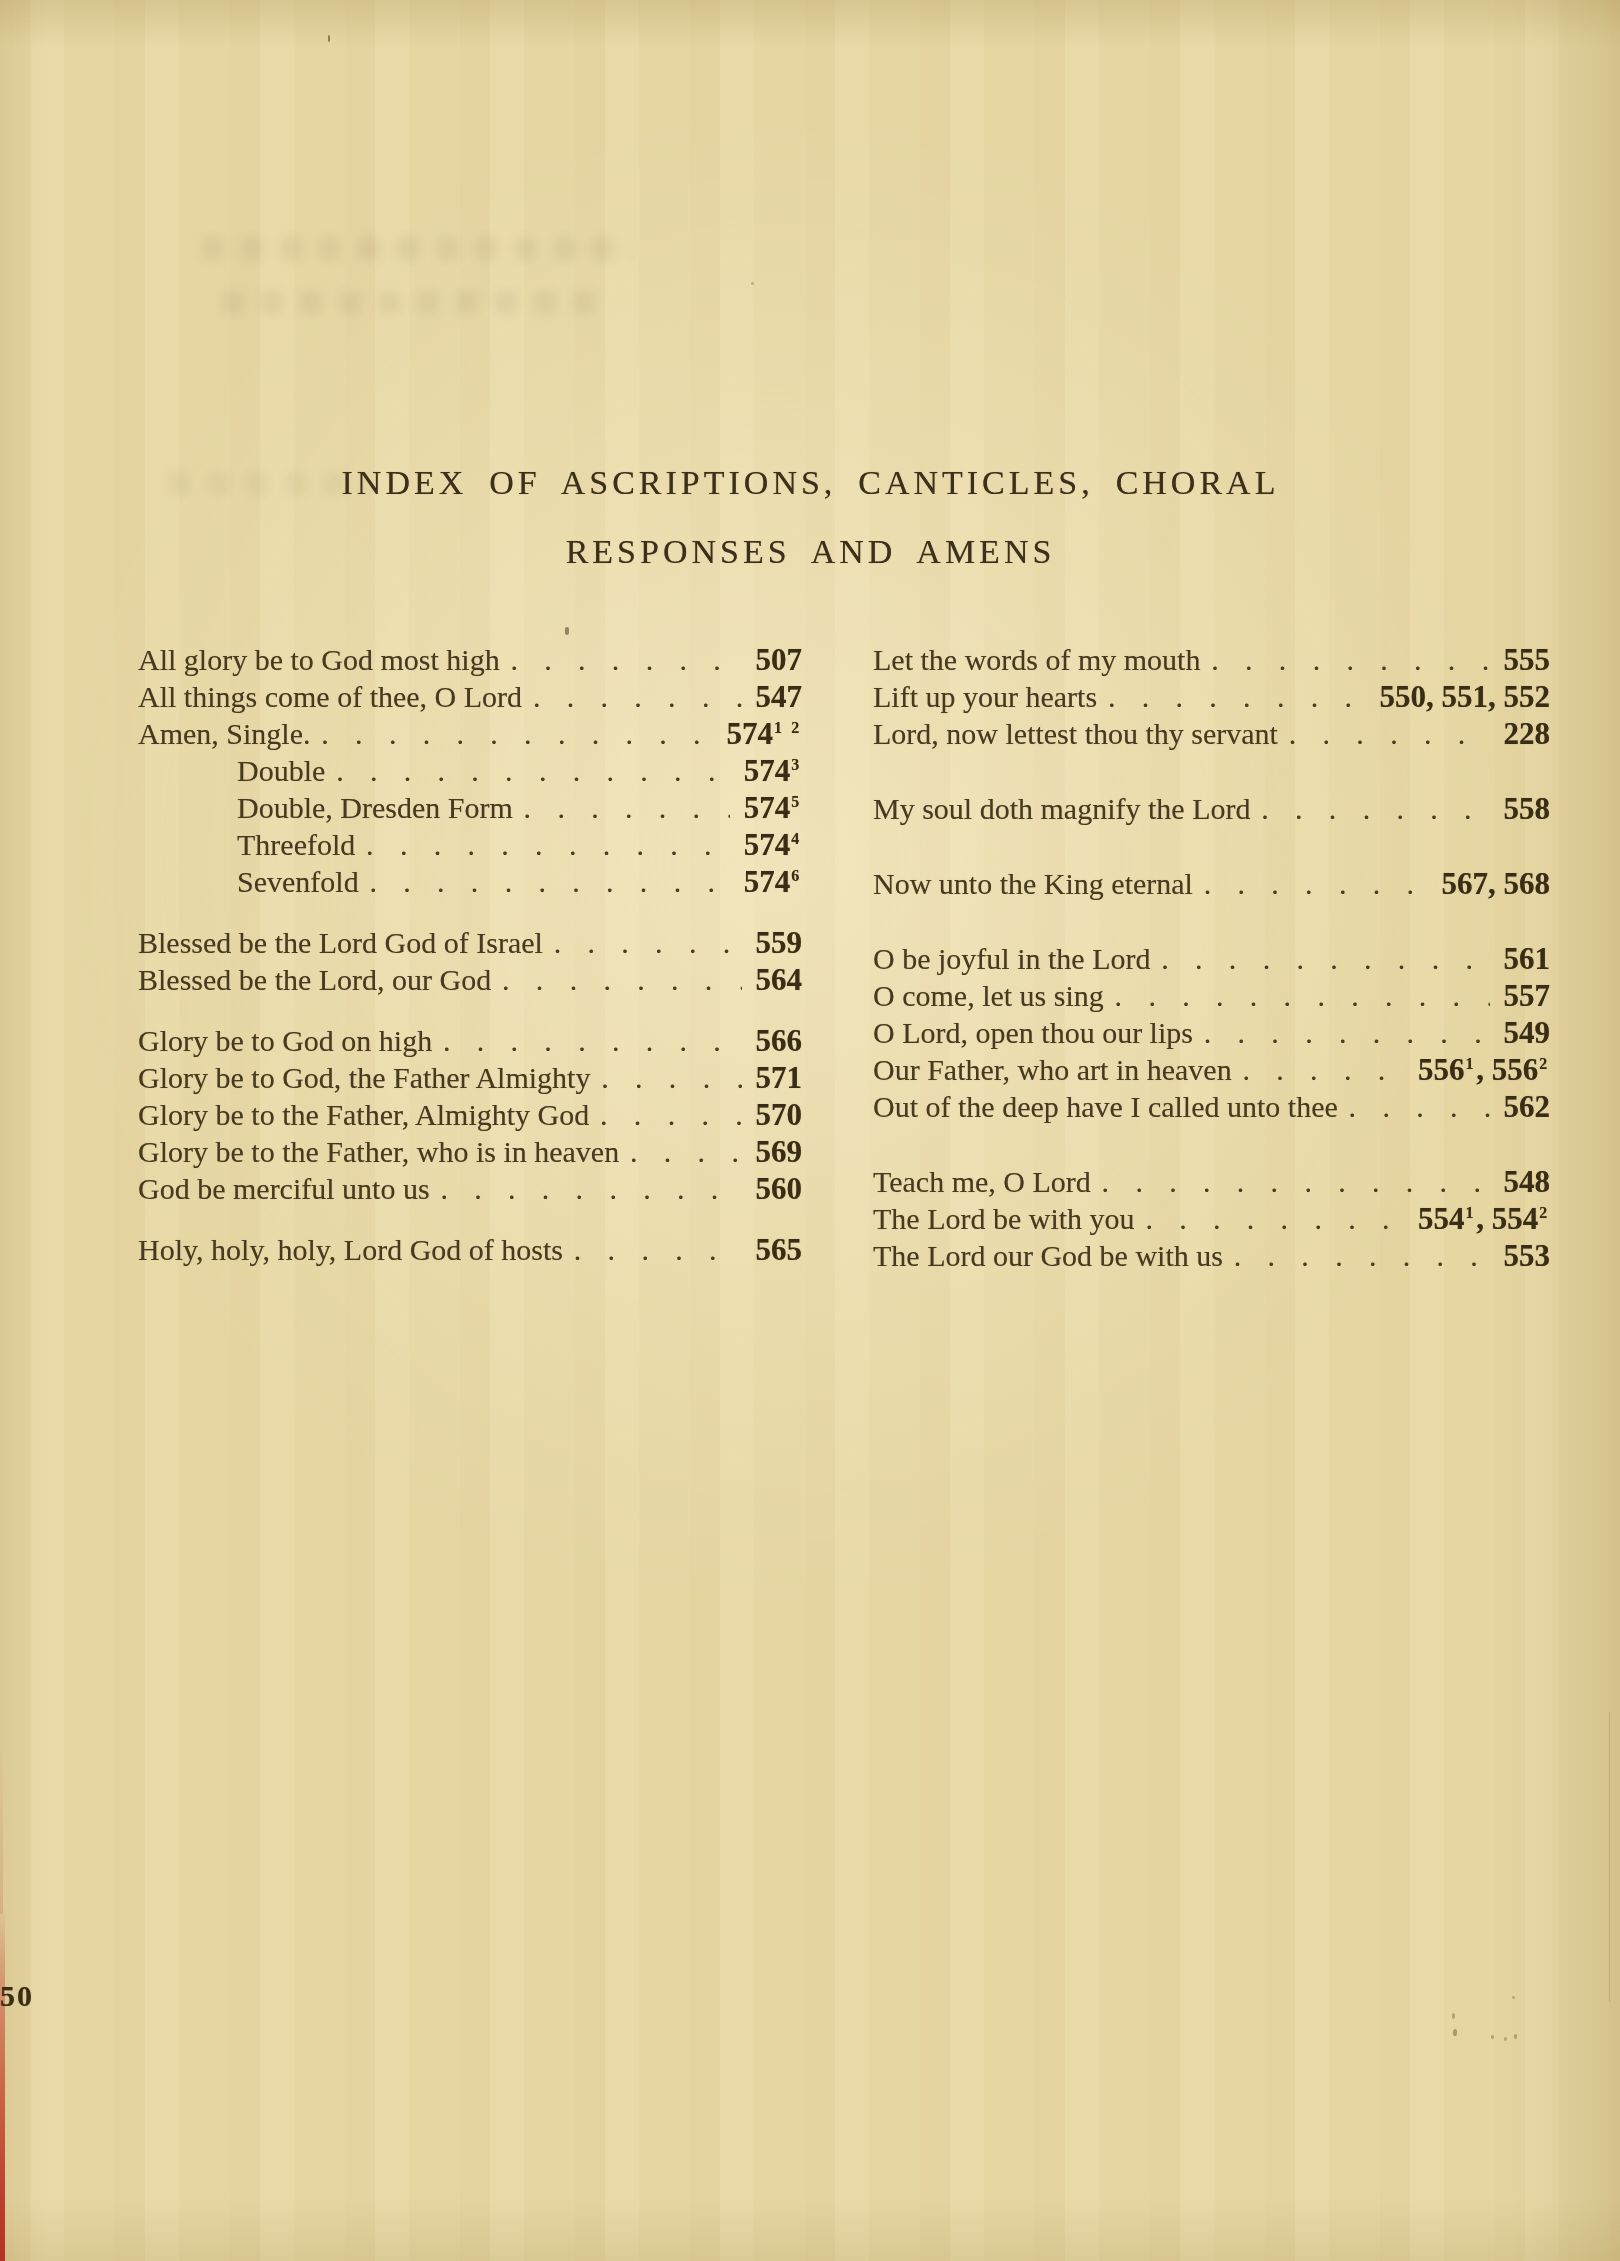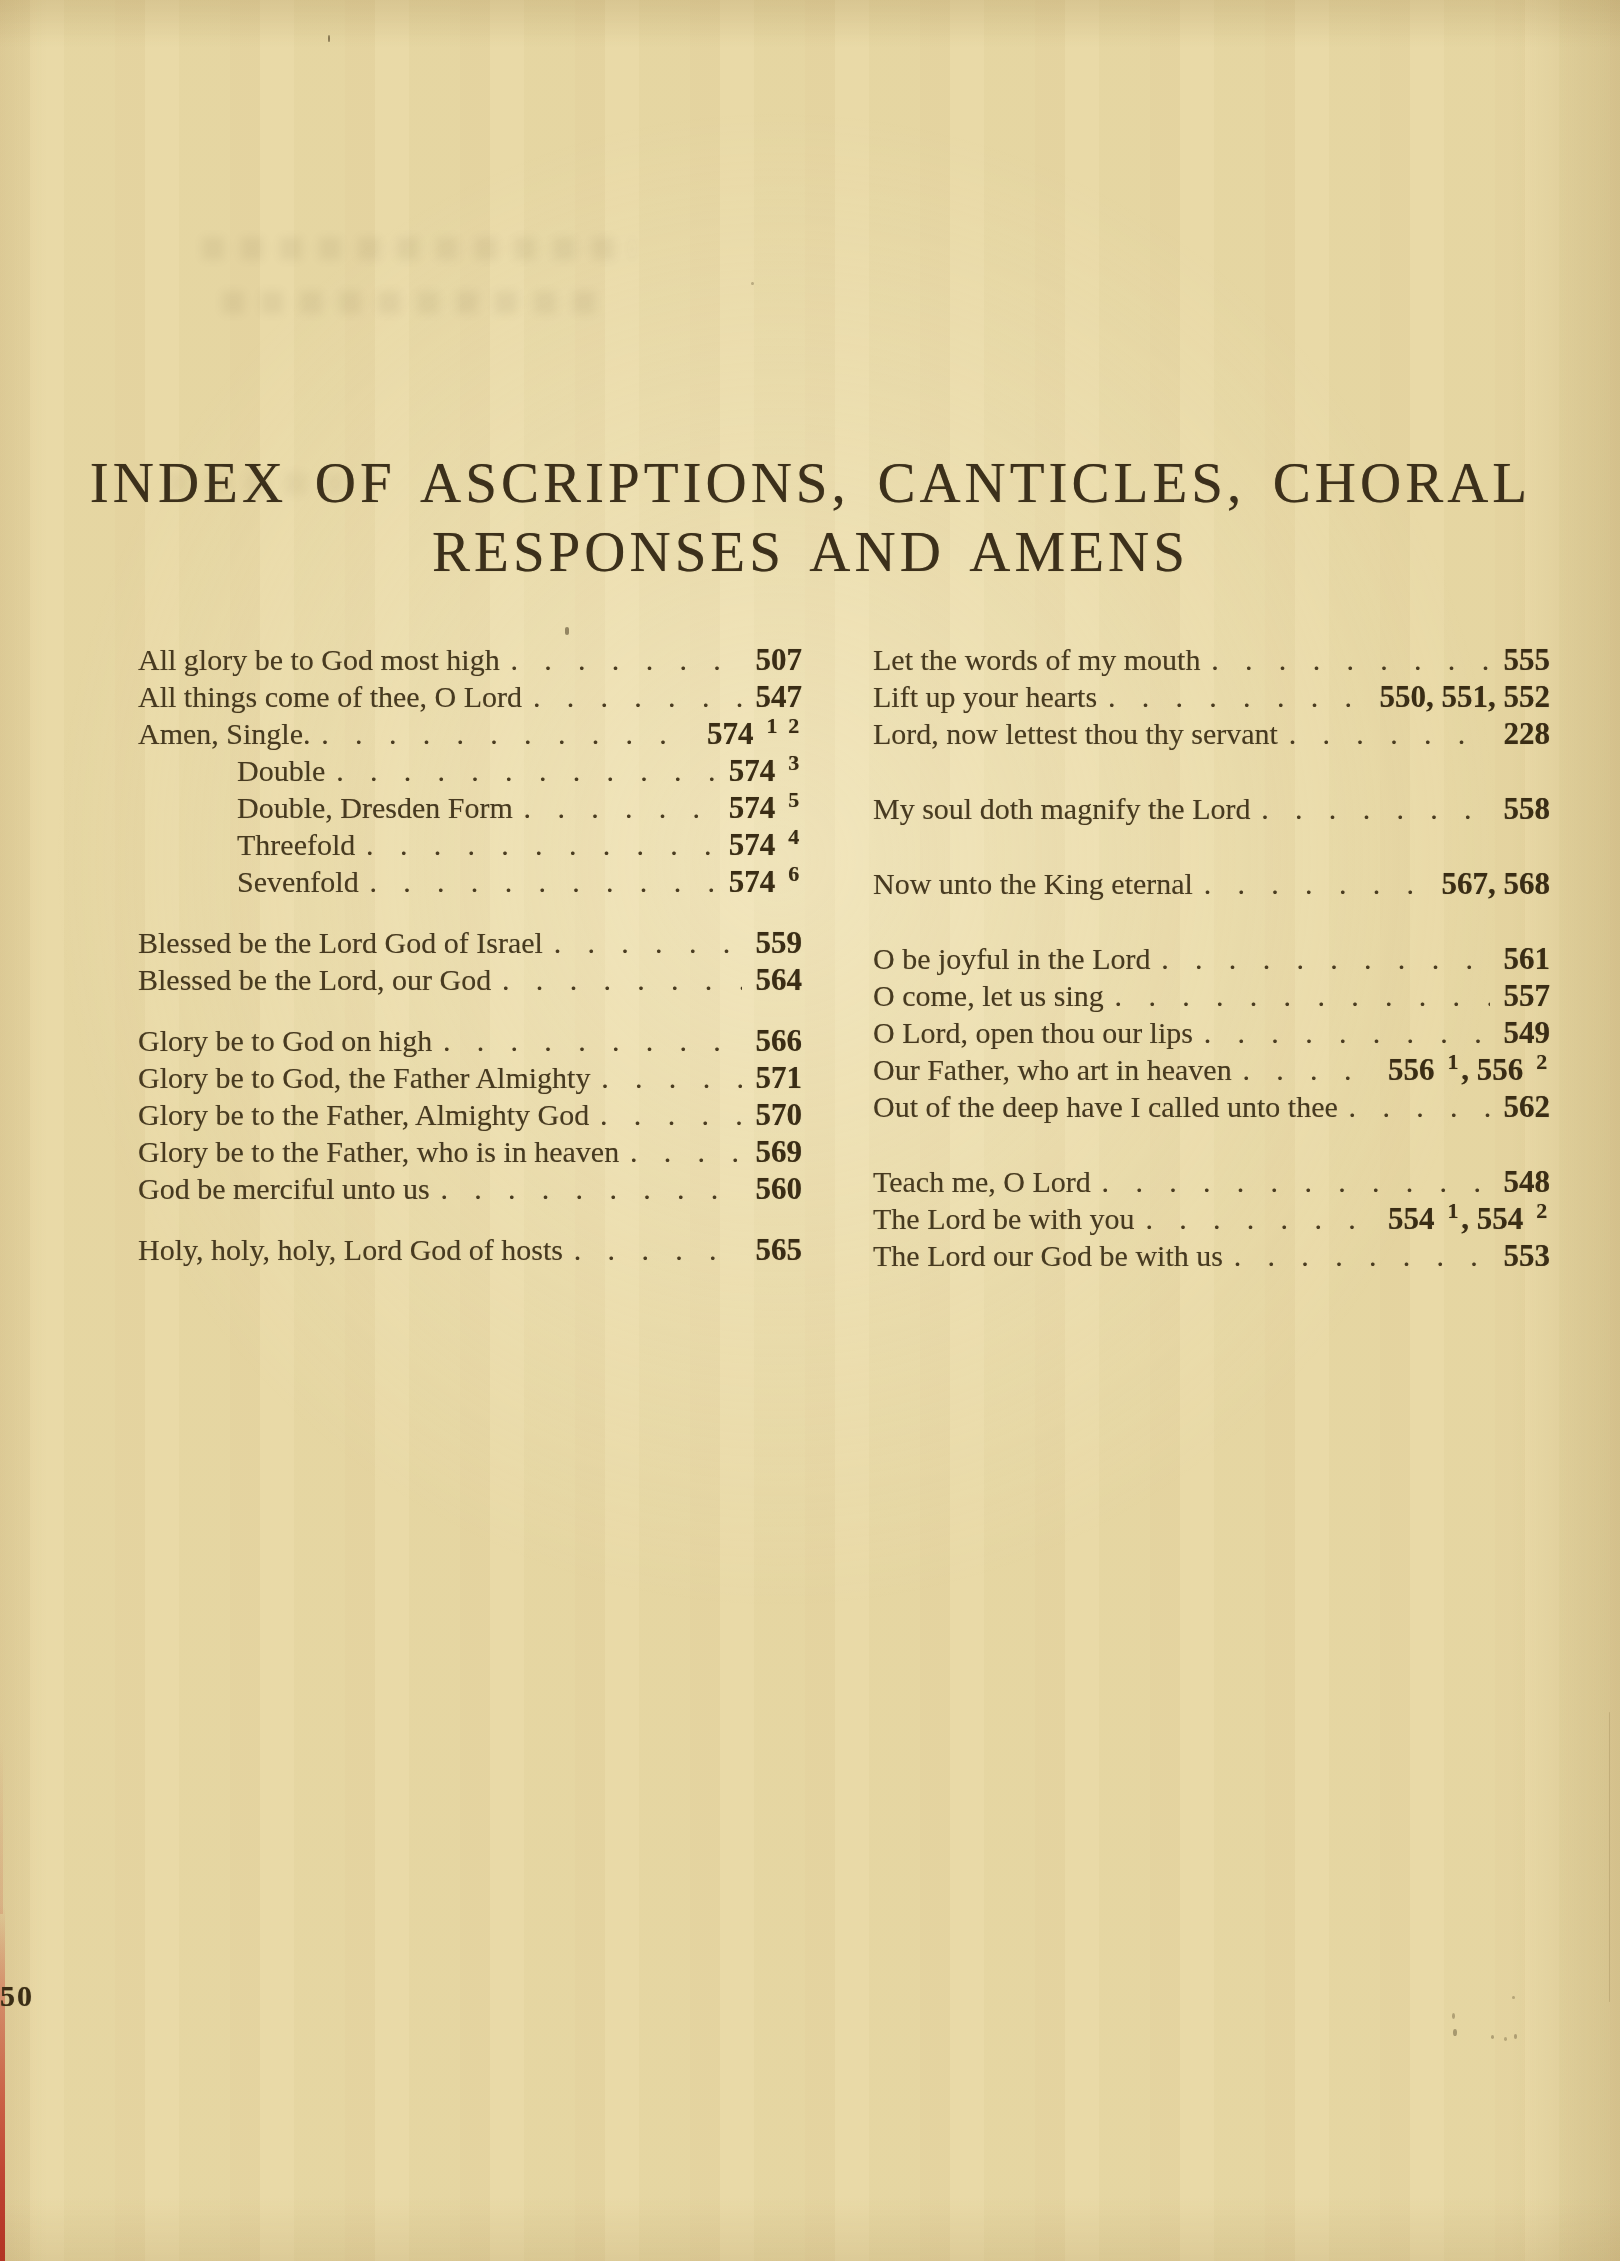--- a/index.html
+++ b/index.html
@@ -14,21 +14,21 @@
       linear-gradient(90deg, rgba(148,117,58,.10), rgba(148,117,58,0) 47px),
       repeating-linear-gradient(90deg,
         rgba(120,95,45,.035) 0 30px,
         rgba(255,246,216,.05) 30px 64px,
         rgba(120,95,45,.02) 64px 115px);
     font-family:"Liberation Serif","DejaVu Serif",serif;
     color:#44361d;
   }
   .title{
     position:absolute;top:448px;left:0;width:100%;
-    text-align:center;font-size:57px;line-height:69px;
+    text-align:center;font-size:34px;line-height:69px;
     letter-spacing:4px;word-spacing:9.4px;color:#3c301b;
     text-shadow:0 0 0.7px rgba(58,46,24,.55);
   }
   .col{position:absolute;top:642px;}
   #col-left{left:138px;width:664px;}
   #col-right{left:873px;width:677px;}
   #col-left .group + .group{margin-top:24px;}
   #col-right .group + .group{margin-top:38px;}
   .entry{
     display:flex;align-items:baseline;height:37px;
@@ -42,22 +42,22 @@
     margin:0 13.5px 0 10.8px;letter-spacing:9.4px;color:#4a3c21;
   }
   .leader::before{
     content:". . . . . . . . . . . . . . . . . . . . . . . . . . . . . . . . . . . .";
   }
   .refs{
     flex:0 0 auto;font-weight:bold;font-size:31px;color:#3a2d15;
     text-shadow:0 0 0.7px rgba(50,40,18,.5);
   }
   .refs sup{
-    font-size:22px;line-height:0;position:relative;top:-11.5px;
-    margin-left:13px;letter-spacing:2.7px;vertical-align:baseline;text-align:center;
+    font-size:16px;line-height:0;position:relative;top:-11.5px;
+    margin-left:1px;letter-spacing:2.7px;vertical-align:baseline;text-align:center;
   }
   .page-number{
     position:absolute;top:1979px;left:0;width:100%;text-align:left;
     font-size:30px;font-weight:bold;color:#3a2d15;letter-spacing:2px;
     text-shadow:0 0 0.7px rgba(50,40,18,.5);
   }
   
   .smudge{
     position:absolute;height:23px;opacity:.07;filter:blur(4.7px);
     background:repeating-linear-gradient(90deg, #5a4a28 0 21.6px, transparent 21.6px 39px);

